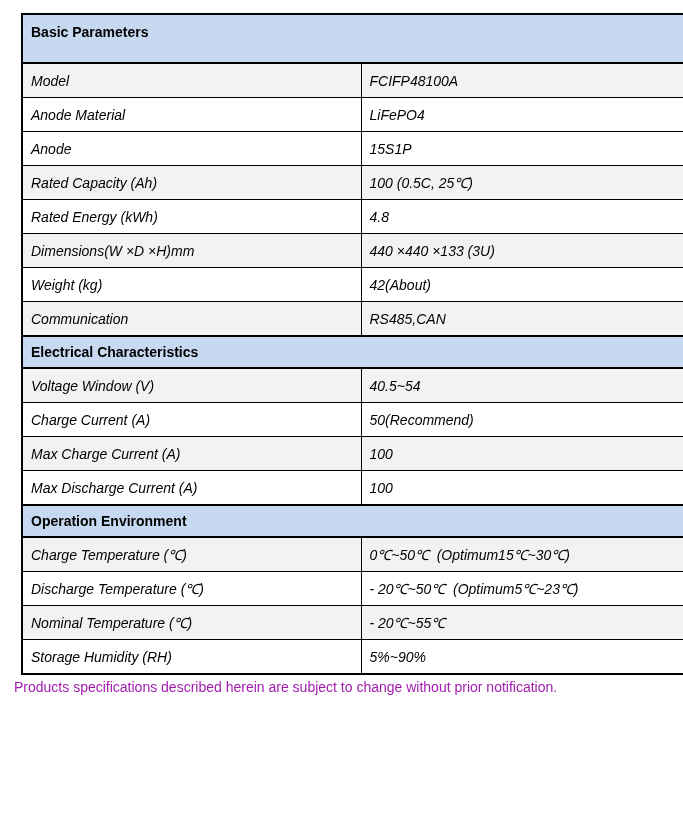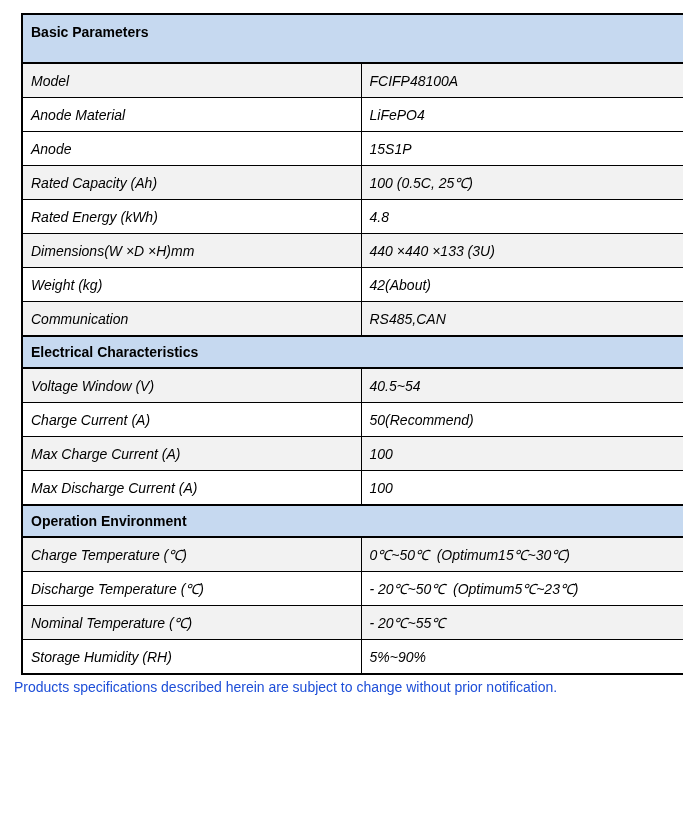--- a/index.html
+++ b/index.html
@@ -45,21 +45,21 @@
     border-bottom: 2px solid var(--border, #000);
   }
   .spec-table tr.section-row.first th {
     height: 38px;
     vertical-align: top;
     padding-top: 9px;
   }
   .footer-note {
     font-size: 14px;
     margin: 4px 0 0 -7px;
-    color: #1d4ed8;
+    color: #a21caf;
   }
 </style>
 </head>
 <body>
 
 <div class="page">
   <table class="spec-table">
     <tbody id="spec-body">
         <tr class="section-row first">
           <th colspan="2">Basic Parameters</th>

